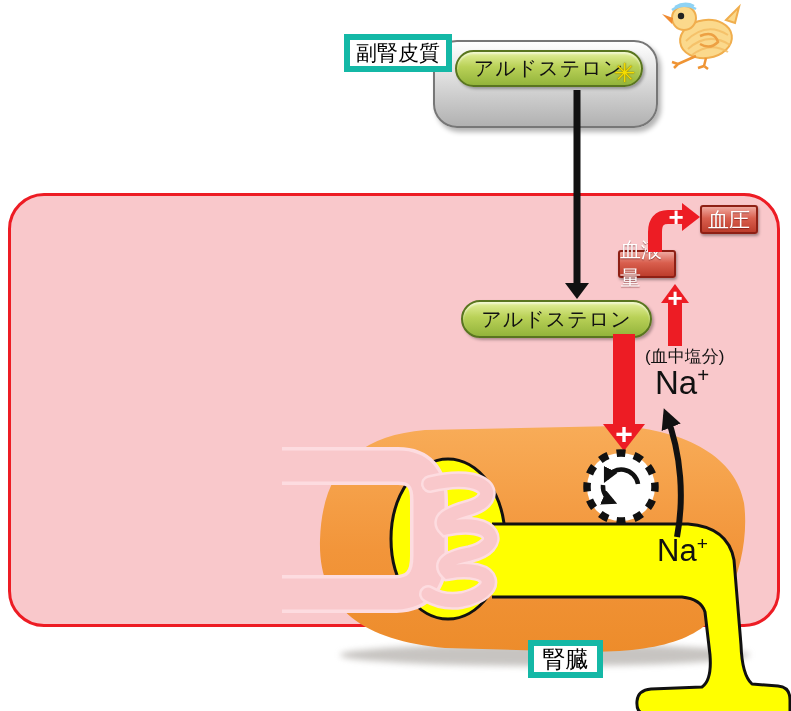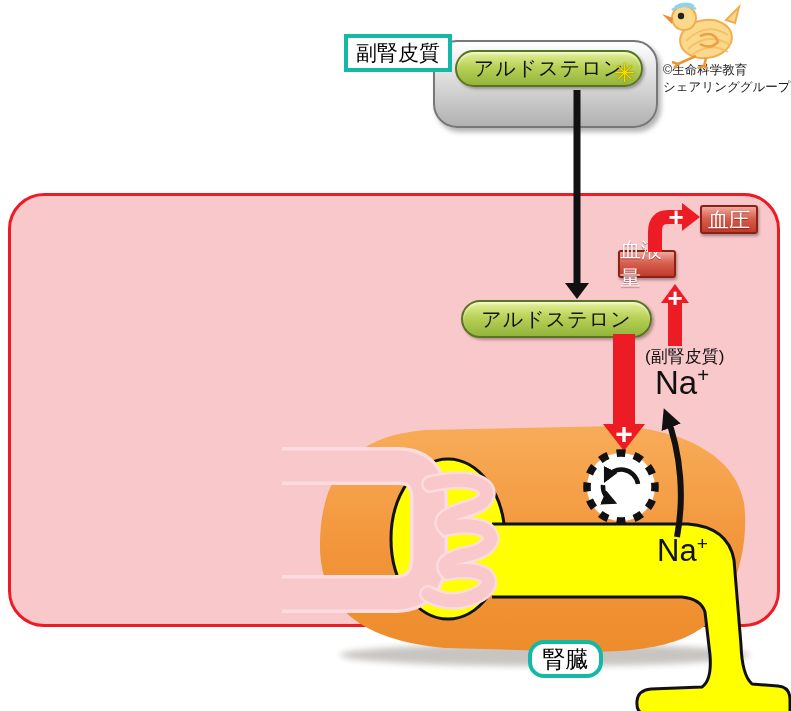--- a/index.html
+++ b/index.html
@@ -19,24 +19,24 @@
   .green-pill{position:absolute;box-sizing:border-box;display:flex;align-items:center;justify-content:center;
             background:linear-gradient(180deg,#e4f09c 0%,#b9d157 45%,#93b43b 100%);
             border:2px solid #59751f;border-radius:19px;color:#111;font-size:20px;letter-spacing:1px;
             box-shadow:2px 2px 3px rgba(0,0,0,.30), inset 0 2px 2px rgba(255,255,255,.55);font-family:Liberation Serif, serif;}
   .pill-top{left:455px;top:50px;width:188px;height:37px;}
   .pill-body{left:461px;top:300px;width:191px;height:38px;}
 
   .asterisk{position:absolute;left:614px;top:58px;font-size:26px;color:#f4dc00;
             text-shadow:0 0 2px #a89400, 0 0 1px #6b5e00;}
 
-  .label-box{position:absolute;box-sizing:border-box;background:#fff;border:4px solid #14b8a6;
+  .label-box{position:absolute;box-sizing:border-box;background:#fff;border:6px solid #14b8a6;
             display:flex;align-items:center;justify-content:center;color:#000;text-align:right;}
   .adrenal-label{left:344px;top:34px;width:108px;height:38px;font-size:21px;}
-  .kidney-label{left:528px;top:640px;width:75px;height:38px;font-size:23px;border-radius:16px;}
+  .kidney-label{left:528px;top:640px;width:75px;height:38px;font-size:23px;}
 
   .red-box{position:absolute;box-sizing:border-box;display:flex;align-items:center;justify-content:center;
             background:linear-gradient(180deg,#efa89f 0%,#d95f4e 45%,#bd3d2c 100%);
             border:2px solid #8e2015;border-radius:3px;color:#fff;font-size:21px;
             text-shadow:0 1px 1px rgba(90,0,0,.55);box-shadow:1px 2px 3px rgba(0,0,0,.35);}
   .bv{left:618px;top:250px;width:58px;height:28px;}
   .bp{left:700px;top:205px;width:58px;height:29px;}
 
   .salt-note{position:absolute;left:645px;top:345px;font-size:17px;color:#111;}
   .na{position:absolute;color:#111;text-align:center;}
@@ -89,34 +89,30 @@
   <div class="gray-box"></div>
   <div class="green-pill pill-top">アルドステロン</div>
   <div class="asterisk">✳</div>
   <div class="label-box adrenal-label">副腎皮質</div>
 
   <div class="green-pill pill-body">アルドステロン</div>
 
   <div class="red-box bv">血液量</div>
   <div class="red-box bp">血圧</div>
 
-  <div class="salt-note">(副腎皮質)</div>
+  <div class="salt-note">(血中塩分)</div>
   <div class="na na-upper">
     <span>Na</span><sup>+</sup>
   </div>
   <div class="na na-lower">
     <span>Na</span><sup>+</sup>
   </div>
 
   <div class="label-box kidney-label">腎臓</div>
 
-  <div class="credit">
-    <div>©生命科学教育</div>
-    <div>シェアリンググループ</div>
-  </div>
   <svg class="chick" viewBox="0 0 110 70">
     <path d="M 78,20 L 91,7 L 87,23 Z" fill="#fbd98c" stroke="#f0ae4e" stroke-width="2"></path>
     <ellipse cx="58" cy="39" rx="26" ry="19" fill="#fbd98c" stroke="#f0ae4e" stroke-width="2" transform="rotate(-8 58 39)"></ellipse>
     <path d="M 38,41 Q 58,21 80,35 M 40,49 Q 60,31 82,45 M 44,55 Q 62,41 80,52" fill="none" stroke="#f4bc62" stroke-width="2" opacity="0.8"></path>
     <circle cx="36" cy="18" r="12" fill="#fbd98c" stroke="#f0ae4e" stroke-width="2"></circle>
     <path d="M 24,10 Q 36,2 48,9 M 27,7 Q 37,1 46,6" fill="none" stroke="#8fd3f4" stroke-width="2.5"></path>
     <circle cx="33" cy="16" r="3.2" fill="#222"></circle>
     <path d="M 25,18 L 14,14 L 24,24 Z" fill="#f08a30"></path>
     <path d="M 52,36 Q 66,30 70,42 Q 62,50 52,44" fill="none" stroke="#eda043" stroke-width="2.5"></path>
     <path d="M 48,56 L 30,64 M 30,64 L 24,62 M 30,64 L 26,68 M 58,58 L 56,66 M 56,66 L 50,68 M 56,66 L 60,69" fill="none" stroke="#ef9434" stroke-width="2.5"></path>

